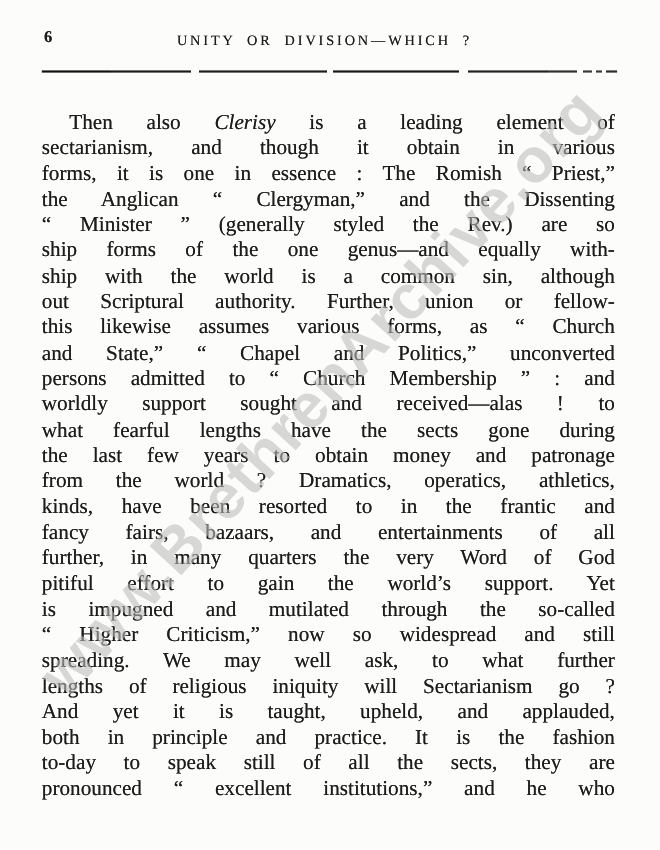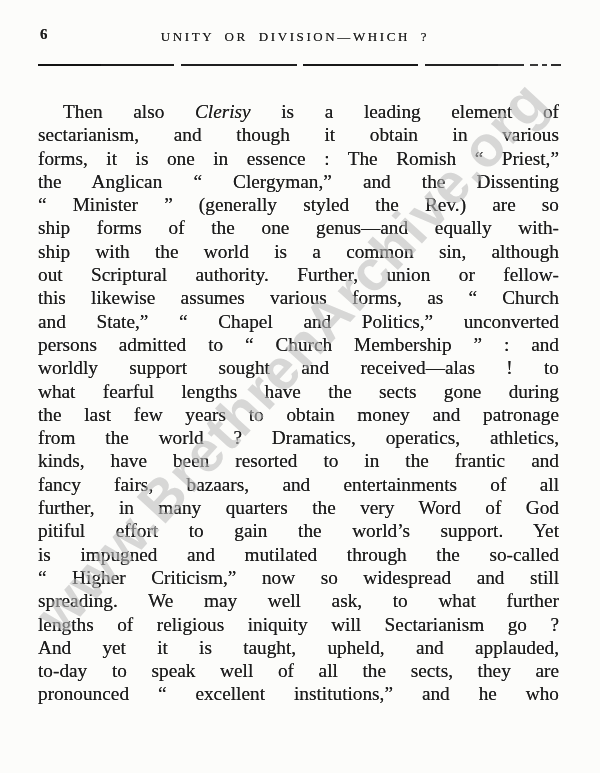--- a/index.html
+++ b/index.html
@@ -123,19 +123,20 @@
       <div class="line">from the world ? Dramatics, operatics, athletics,</div>
       <div class="line">kinds, have been resorted to in the frantic and</div>
       <div class="line">fancy fairs, bazaars, and entertainments of all</div>
       <div class="line">further, in many quarters the very Word of God</div>
       <div class="line">pitiful effort to gain the world’s support. Yet</div>
       <div class="line">is impugned and mutilated through the so-called</div>
       <div class="line">“ Higher Criticism,” now so widespread and still</div>
       <div class="line">spreading. We may well ask, to what further</div>
       <div class="line">lengths of religious iniquity will Sectarianism go ?</div>
       <div class="line">And yet it is taught, upheld, and applauded,</div>
-      <div class="line">to-day to speak well of all the sects, they are</div>
+      <div class="line">both in principle and practice. It is the fashion</div>
+      <div class="line">to-day to speak still of all the sects, they are</div>
       <div class="line">pronounced “ excellent institutions,” and he who</div>
     </div>
 
   <div class="watermark">www.BrethrenArchive.org</div>
 
 </div>
 
 </body></html>

